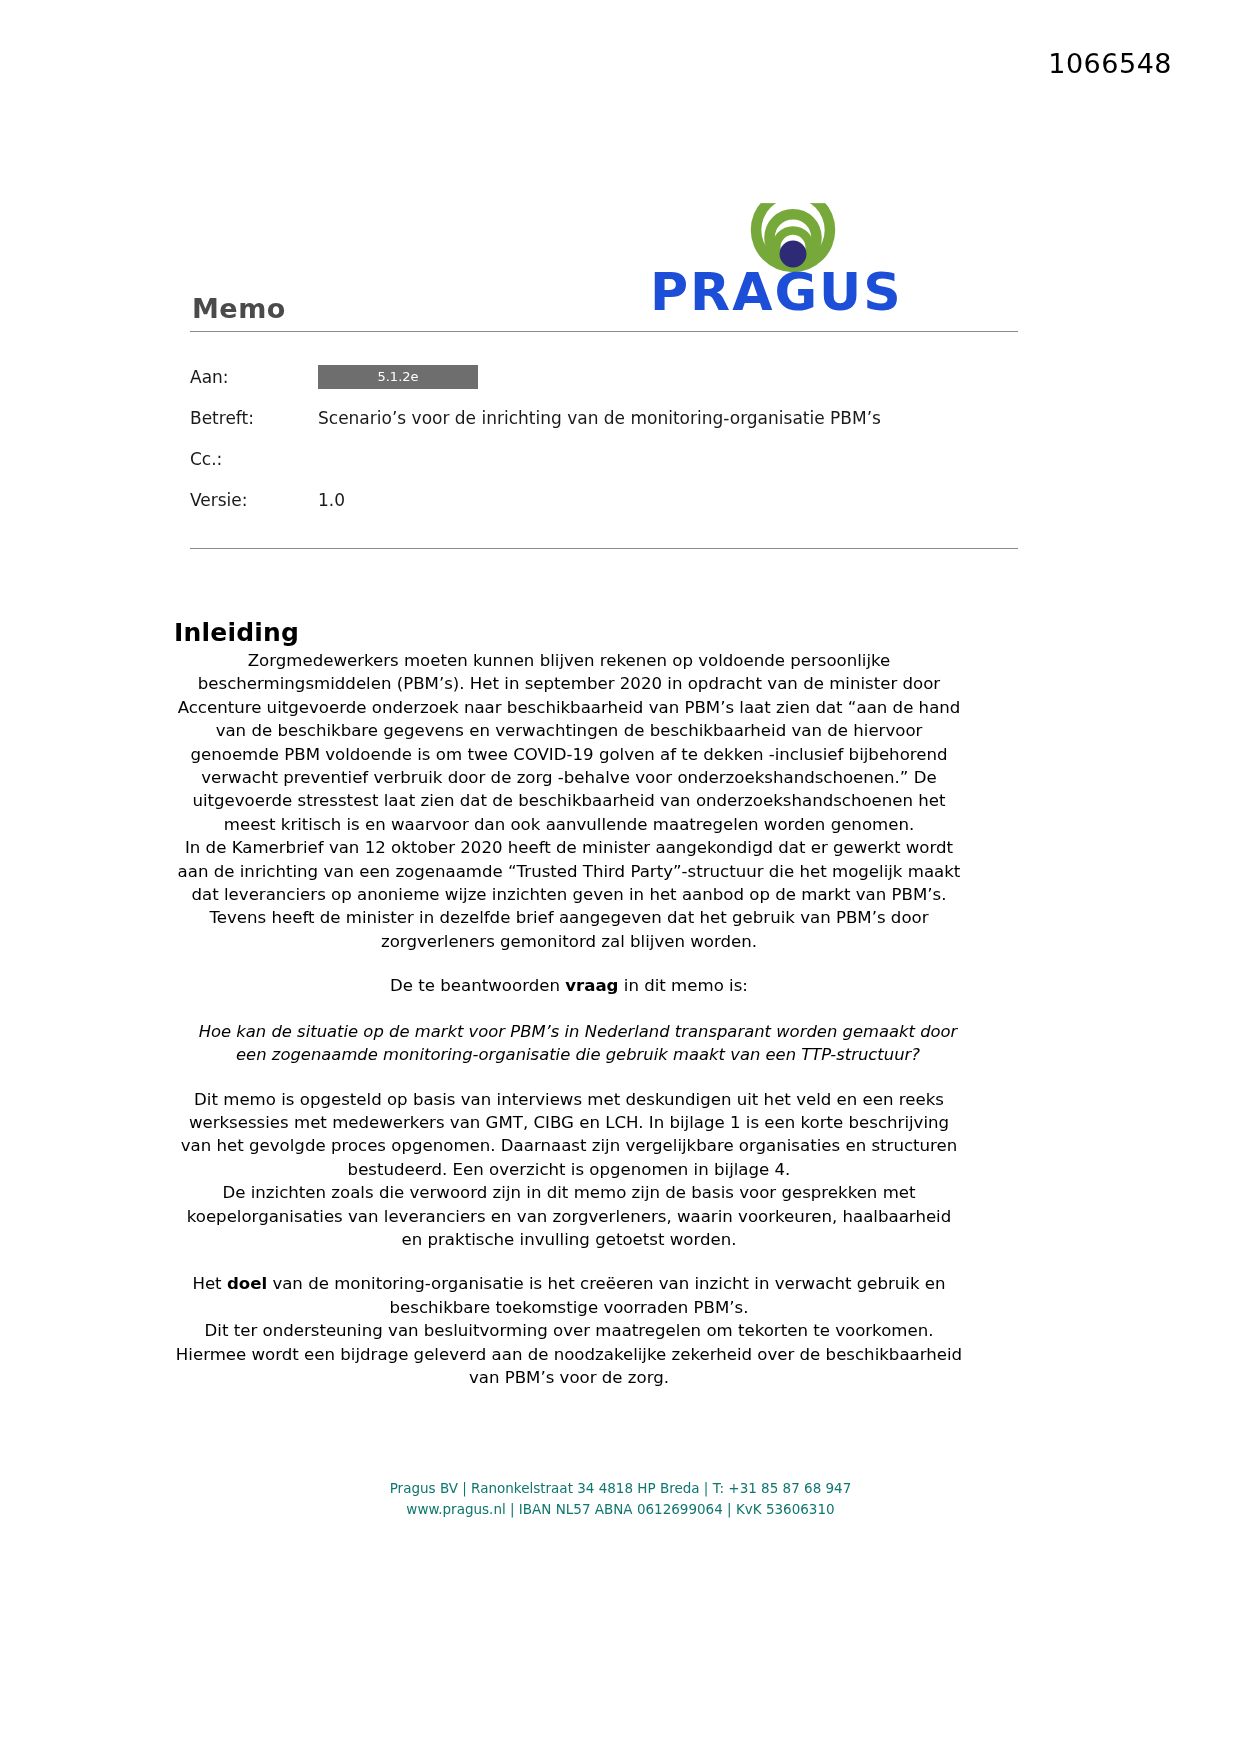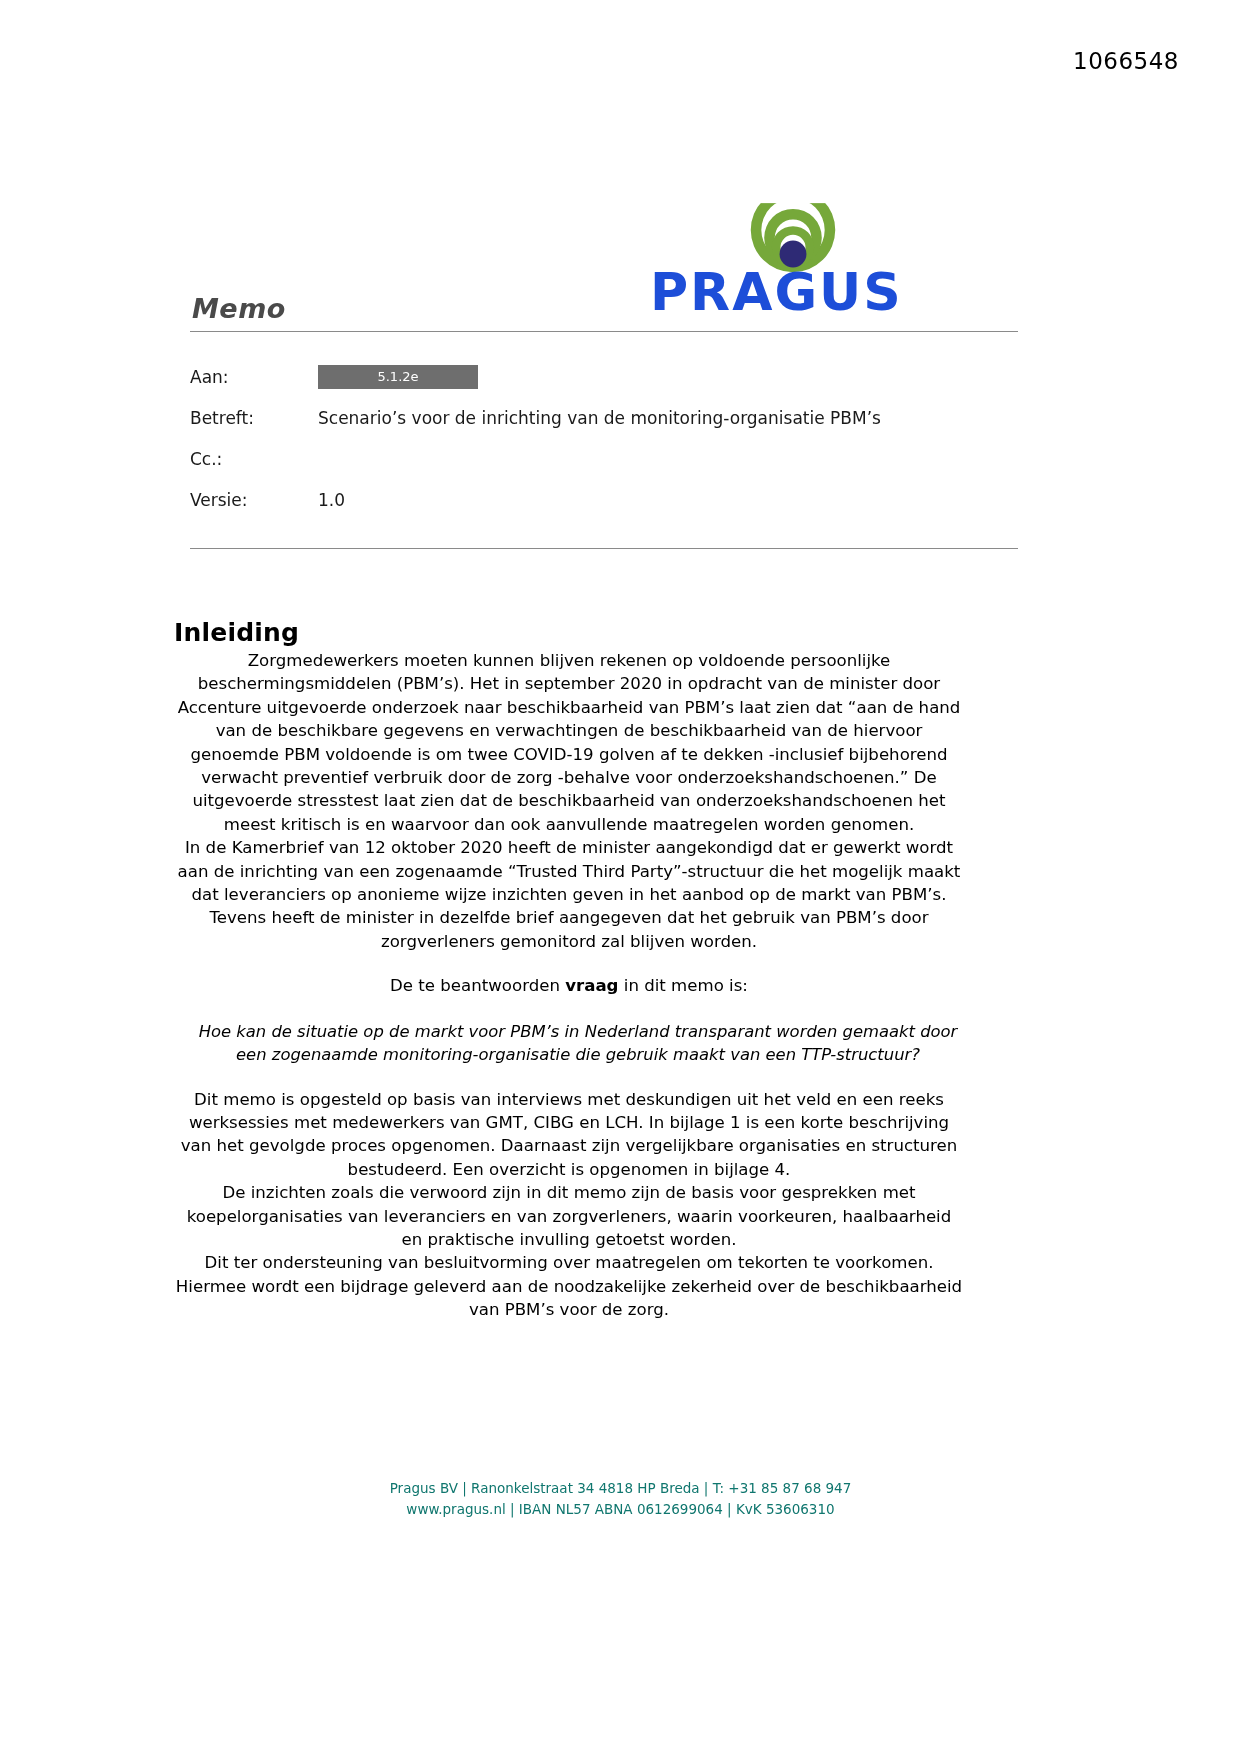--- a/index.html
+++ b/index.html
@@ -19,22 +19,22 @@
   .page {
     position: absolute;
     inset: 0;
     background: #fff;
   }
 
   
   .doc-id {
     position: absolute;
     top: 48px;
-    right: 62px;
-    font-size: 23px;
+    right: 69px;
+    font-size: 27px;
     letter-spacing: 0.5px;
     color: #000;
     font-family: "DejaVu Sans", sans-serif;
   }
 
   
   .logo-block {
     position: absolute;
     top: 182px;
     left: 650px;
@@ -64,21 +64,20 @@
   
   .memo-title {
     position: absolute;
     left: 192px;
     top: 293px;
     font-size: 27px;
     font-weight: bold;
     color: #4a4a4a;
     font-family: "DejaVu Sans", sans-serif;
     letter-spacing: 0.5px;
-    font-style: italic;
   }
   .rule {
     position: absolute;
     left: 190px;
     width: 828px;
     height: 1px;
     background: #8a8a8a;
   }
   .rule-top { top: 331px; }
   .rule-bottom { top: 548px; }
@@ -215,20 +214,21 @@
     <p class="body-text">Zorgmedewerkers moeten kunnen blijven rekenen op voldoende persoonlijke beschermingsmiddelen (PBM’s). Het in september 2020 in opdracht van de minister door Accenture uitgevoerde onderzoek naar beschikbaarheid van PBM’s laat zien dat “aan de hand van de beschikbare gegevens en verwachtingen de beschikbaarheid van de hiervoor genoemde PBM voldoende is om twee COVID-19 golven af te dekken -inclusief bijbehorend verwacht preventief verbruik door de zorg -behalve voor onderzoekshandschoenen.” De uitgevoerde stresstest laat zien dat de beschikbaarheid van onderzoekshandschoenen het meest kritisch is en waarvoor dan ook aanvullende maatregelen worden genomen.</p>
     <p class="body-text">In de Kamerbrief van 12 oktober 2020 heeft de minister aangekondigd dat er gewerkt wordt aan de inrichting van een zogenaamde “Trusted Third Party”-structuur die het mogelijk maakt dat leveranciers op anonieme wijze inzichten geven in het aanbod op de markt van PBM’s. Tevens heeft de minister in dezelfde brief aangegeven dat het gebruik van PBM’s door zorgverleners gemonitord zal blijven worden.</p>
 
     <p class="body-text spaced"><span>De te beantwoorden </span><b>vraag</b><span> in dit memo is:</span></p>
 
     <p class="question"><span>Hoe kan de situatie op de markt voor PBM’s in Nederland transparant worden gemaakt door</span> <span class="l2">een zogenaamde monitoring-organisatie die gebruik maakt van een TTP-structuur?</span></p>
 
     <p class="body-text spaced">Dit memo is opgesteld op basis van interviews met deskundigen uit het veld en een reeks werksessies met medewerkers van GMT, CIBG en LCH. In bijlage 1 is een korte beschrijving van het gevolgde proces opgenomen. Daarnaast zijn vergelijkbare organisaties en structuren bestudeerd. Een overzicht is opgenomen in bijlage 4.</p>
     <p class="body-text">De inzichten zoals die verwoord zijn in dit memo zijn de basis voor gesprekken met koepelorganisaties van leveranciers en van zorgverleners, waarin voorkeuren, haalbaarheid en praktische invulling getoetst worden.</p>
 
+    <p class="body-text spaced"><span>Het </span><b>doel</b><span> van de monitoring-organisatie is het creëeren van inzicht in verwacht gebruik en beschikbare toekomstige voorraden PBM’s.</span></p>
     <p class="body-text">Dit ter ondersteuning van besluitvorming over maatregelen om tekorten te voorkomen. Hiermee wordt een bijdrage geleverd aan de noodzakelijke zekerheid over de beschikbaarheid van PBM’s voor de zorg.</p>
   </div>
 
   <div class="footer">
     <div>Pragus BV | Ranonkelstraat 34 4818 HP Breda | T: +31 85 87 68 947</div>
     <div>www.pragus.nl | IBAN NL57 ABNA 0612699064 | KvK 53606310</div>
   </div>
 
 </div>
 

